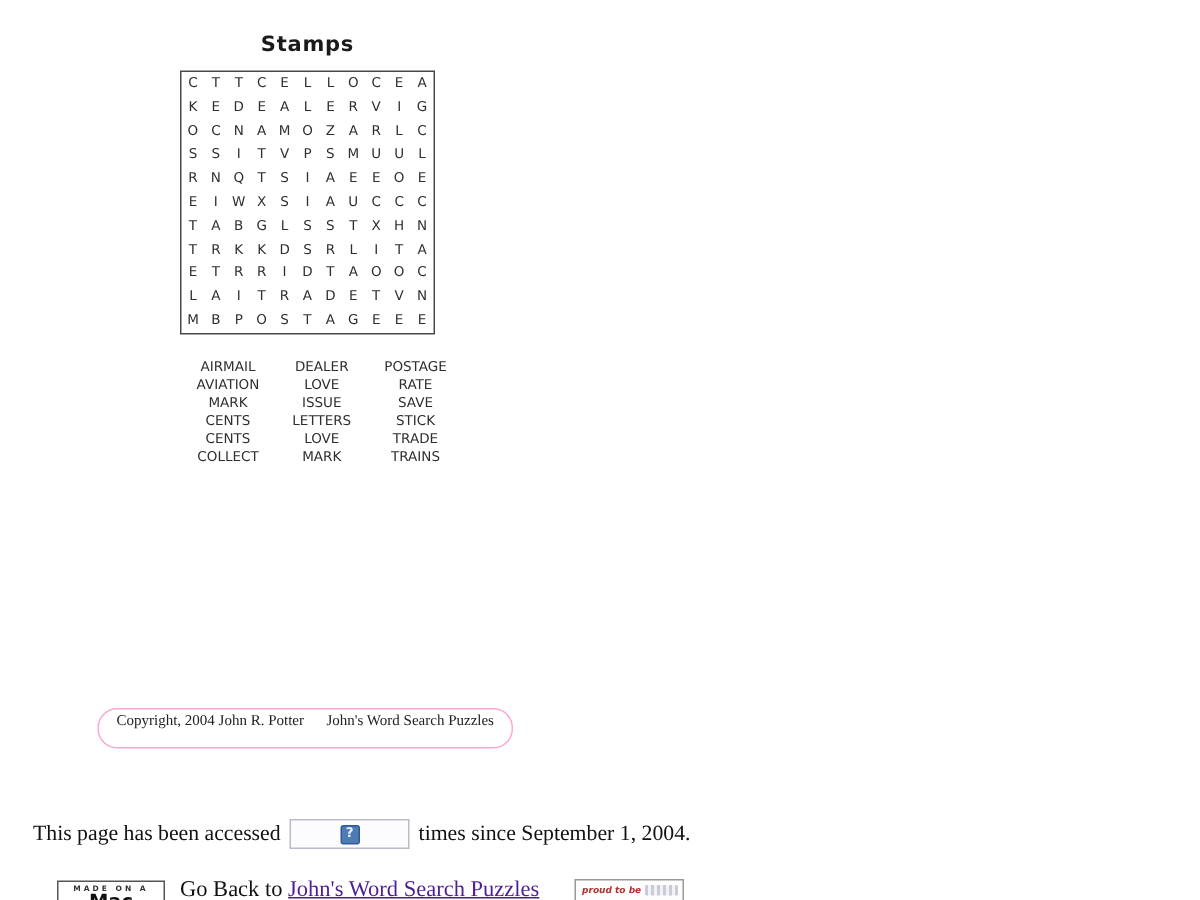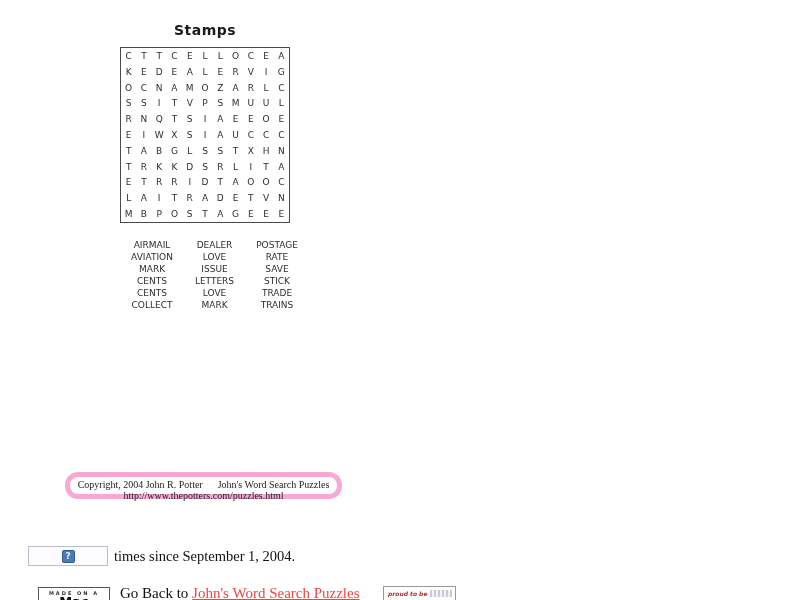--- a/index.html
+++ b/index.html
@@ -26,21 +26,21 @@
   .word-list {
     position: absolute; left: 122px; top: 239px; display: flex;
     font-family: "DejaVu Sans", sans-serif; font-size: 9px; color: #2e2e2e; text-align: center;
   }
   .word-list .wcol { width: 60px; }
   .word-list .wcol:nth-child(2) { width: 65px; }
   .word-list .word { line-height: 12px; white-space: nowrap; }
 
   .copyright-box {
     position: absolute; left: 65px; top: 472px; width: 277px; height: 27px;
-    border: 5px solid #f9a8d4; border-radius: 13px;
+    border: 1px solid #f9a8d4; border-radius: 13px;
     text-align: center; font-size: 10px; color: #222;
     padding-top: 2px; line-height: 11px;
   }
   .copyright-box .cline1 { white-space: pre; }
 
   .counter-line {
     position: absolute; left: 22px; top: 544px; height: 24px;
     display: flex; align-items: center; font-size: 14.5px; color: #111;
   }
   .broken-img-box {
@@ -241,38 +241,38 @@
         <div class="word">RATE</div>
         <div class="word">SAVE</div>
         <div class="word">STICK</div>
         <div class="word">TRADE</div>
         <div class="word">TRAINS</div>
       </div>
     </div>
 
   <div class="copyright-box">
     <div class="cline1">Copyright, 2004 John R. Potter      John's Word Search Puzzles</div>
-    <div class="cline2">http://www.thepotters.com/puzzles.html</div>
   </div>
 
   <div class="counter-line">
+    <span>This page has been accessed</span>
     <span class="broken-img-box">
       <span class="broken-img-glyph">?</span>
     </span>
     <span>times since September 1, 2004.</span>
   </div>
 
   <div class="footer-madeon-badge">
     <div class="madeon-top">MADE ON A</div>
     <div class="madeon-mac">Mac</div>
   </div>
 
   <div class="footer-goback">
     <span>Go Back to</span>
-    <a id="backlink" style="color: #ef4444;">John's Word Search Puzzles</a>
+    <a id="backlink" style="color: #4c1d95;">John's Word Search Puzzles</a>
   </div>
 
   <div class="footer-proud-badge">
     <span class="proud-text" id="proudtext" style="color: rgb(176, 48, 48);">proud to be</span>
     <span class="proud-extra"></span>
   </div>
 
 </div>
 
 </body></html>

